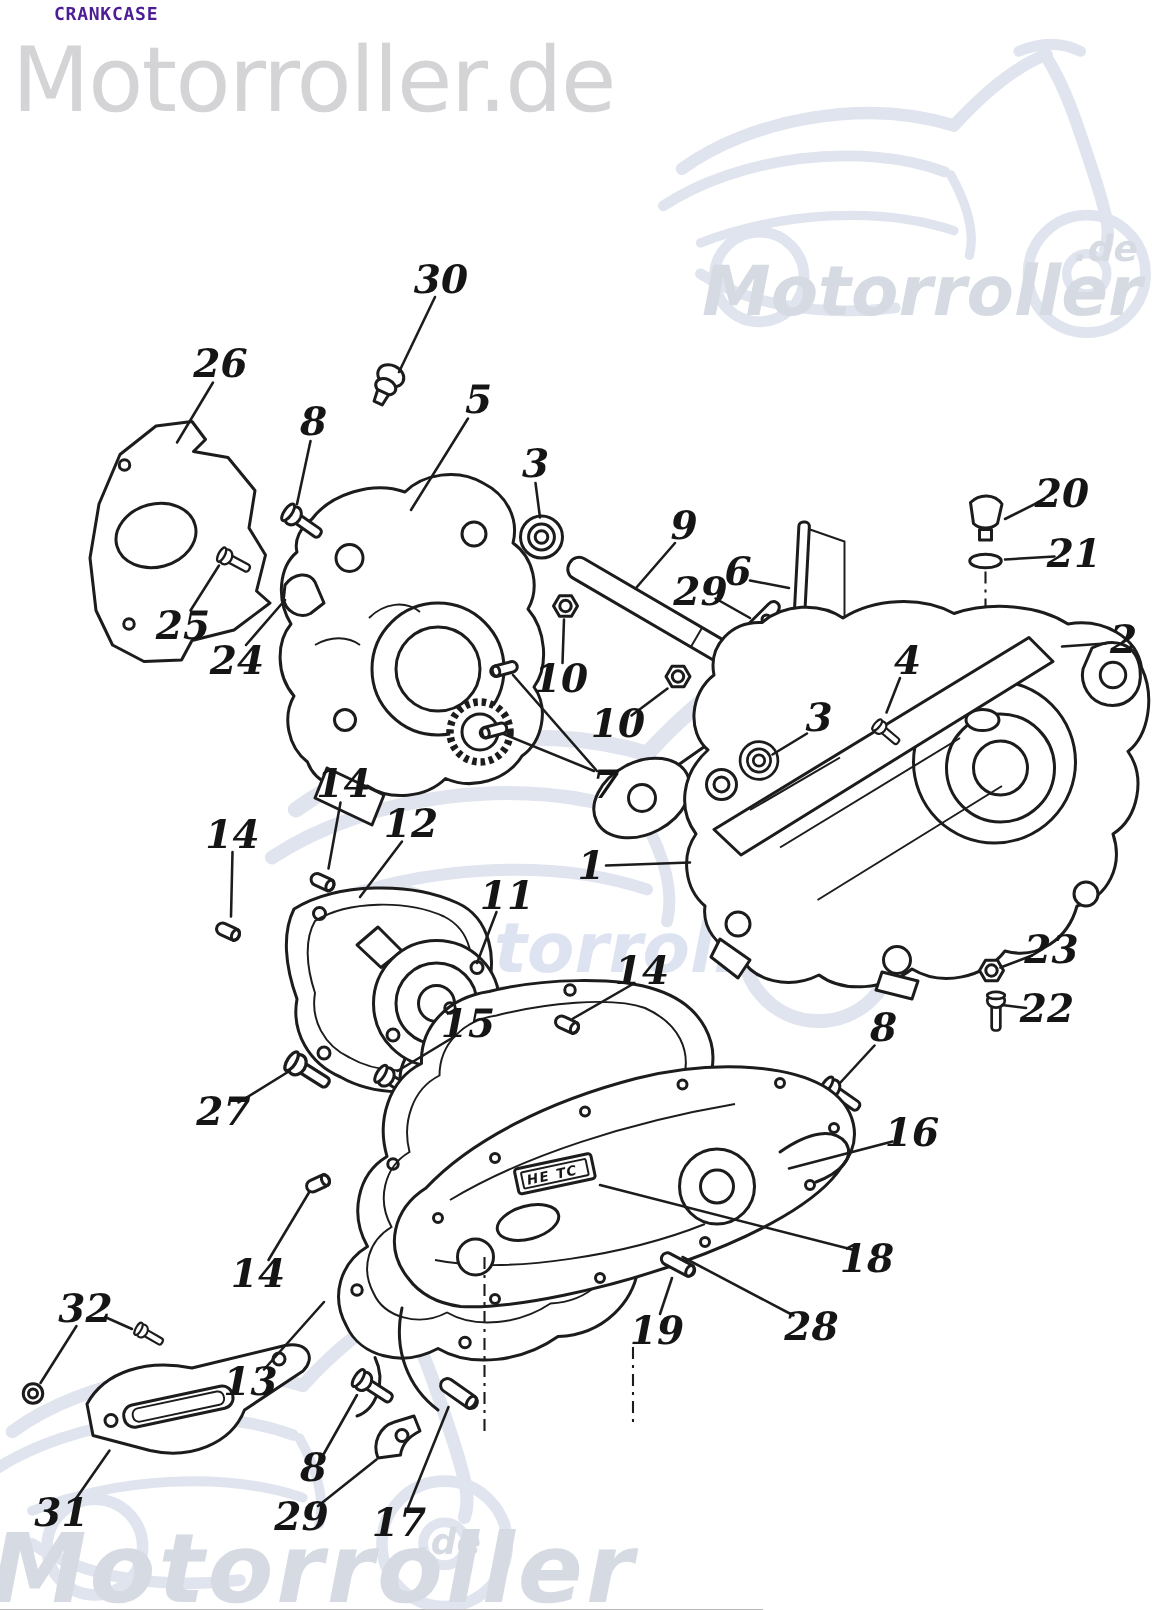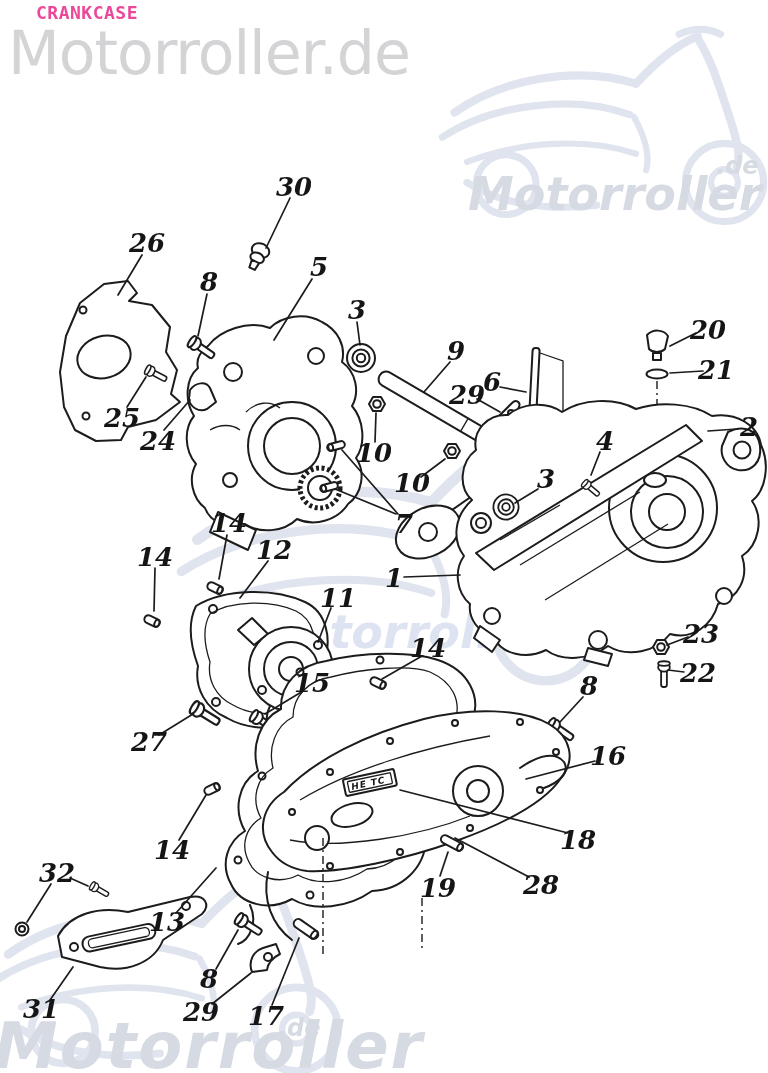--- a/index.html
+++ b/index.html
@@ -4,21 +4,21 @@
 <style>
   html,body { margin:0; padding:0; background:#888; }
   .page {
     position:relative; width:768px; height:1073px; margin:0 auto;
     background:var(--paper,#fff); overflow:hidden;
     font-family:"DejaVu Sans", sans-serif;
   }
   .title {
     position:absolute; left:36px; top:2px;
     font-family:"DejaVu Sans Mono", monospace;
-    font-weight:700; font-size:18px; color:#ec4899; letter-spacing:0.5px;
+    font-weight:700; font-size:12px; color:#4c1d95; letter-spacing:0.5px;
   }
   svg { position:absolute; left:0; top:0; }
 
   
   .wm-big    { font:400 60px "DejaVu Sans", sans-serif; fill:var(--wm-text,#d4d4d6); letter-spacing:-1px; }
   .wm-brand  { font:italic 700 46px "DejaVu Sans", sans-serif; fill:var(--wm-brand,#d6dae2); }
   .wm-tld    { font:italic 700 24px "DejaVu Sans", sans-serif; fill:var(--wm-brand,#d6dae2); }
   .wm-mid    { font:italic 700 46px "DejaVu Sans", sans-serif; fill:var(--wm-mid,#dde3f0); }
   .wm-bottom { font:italic 700 64px "DejaVu Sans", sans-serif; fill:var(--wm-brand,#d6dae2); letter-spacing:2px; }
   .wm-sk { stroke:var(--wm-sketch,#e0e4ee); fill:none; stroke-linecap:round; }

